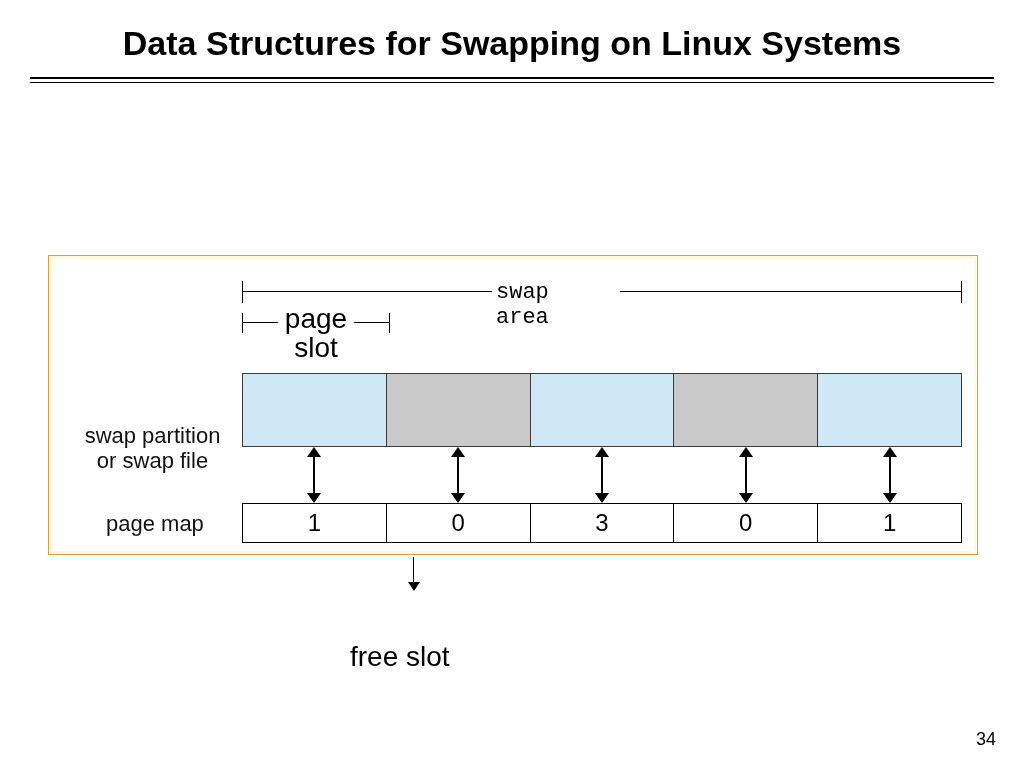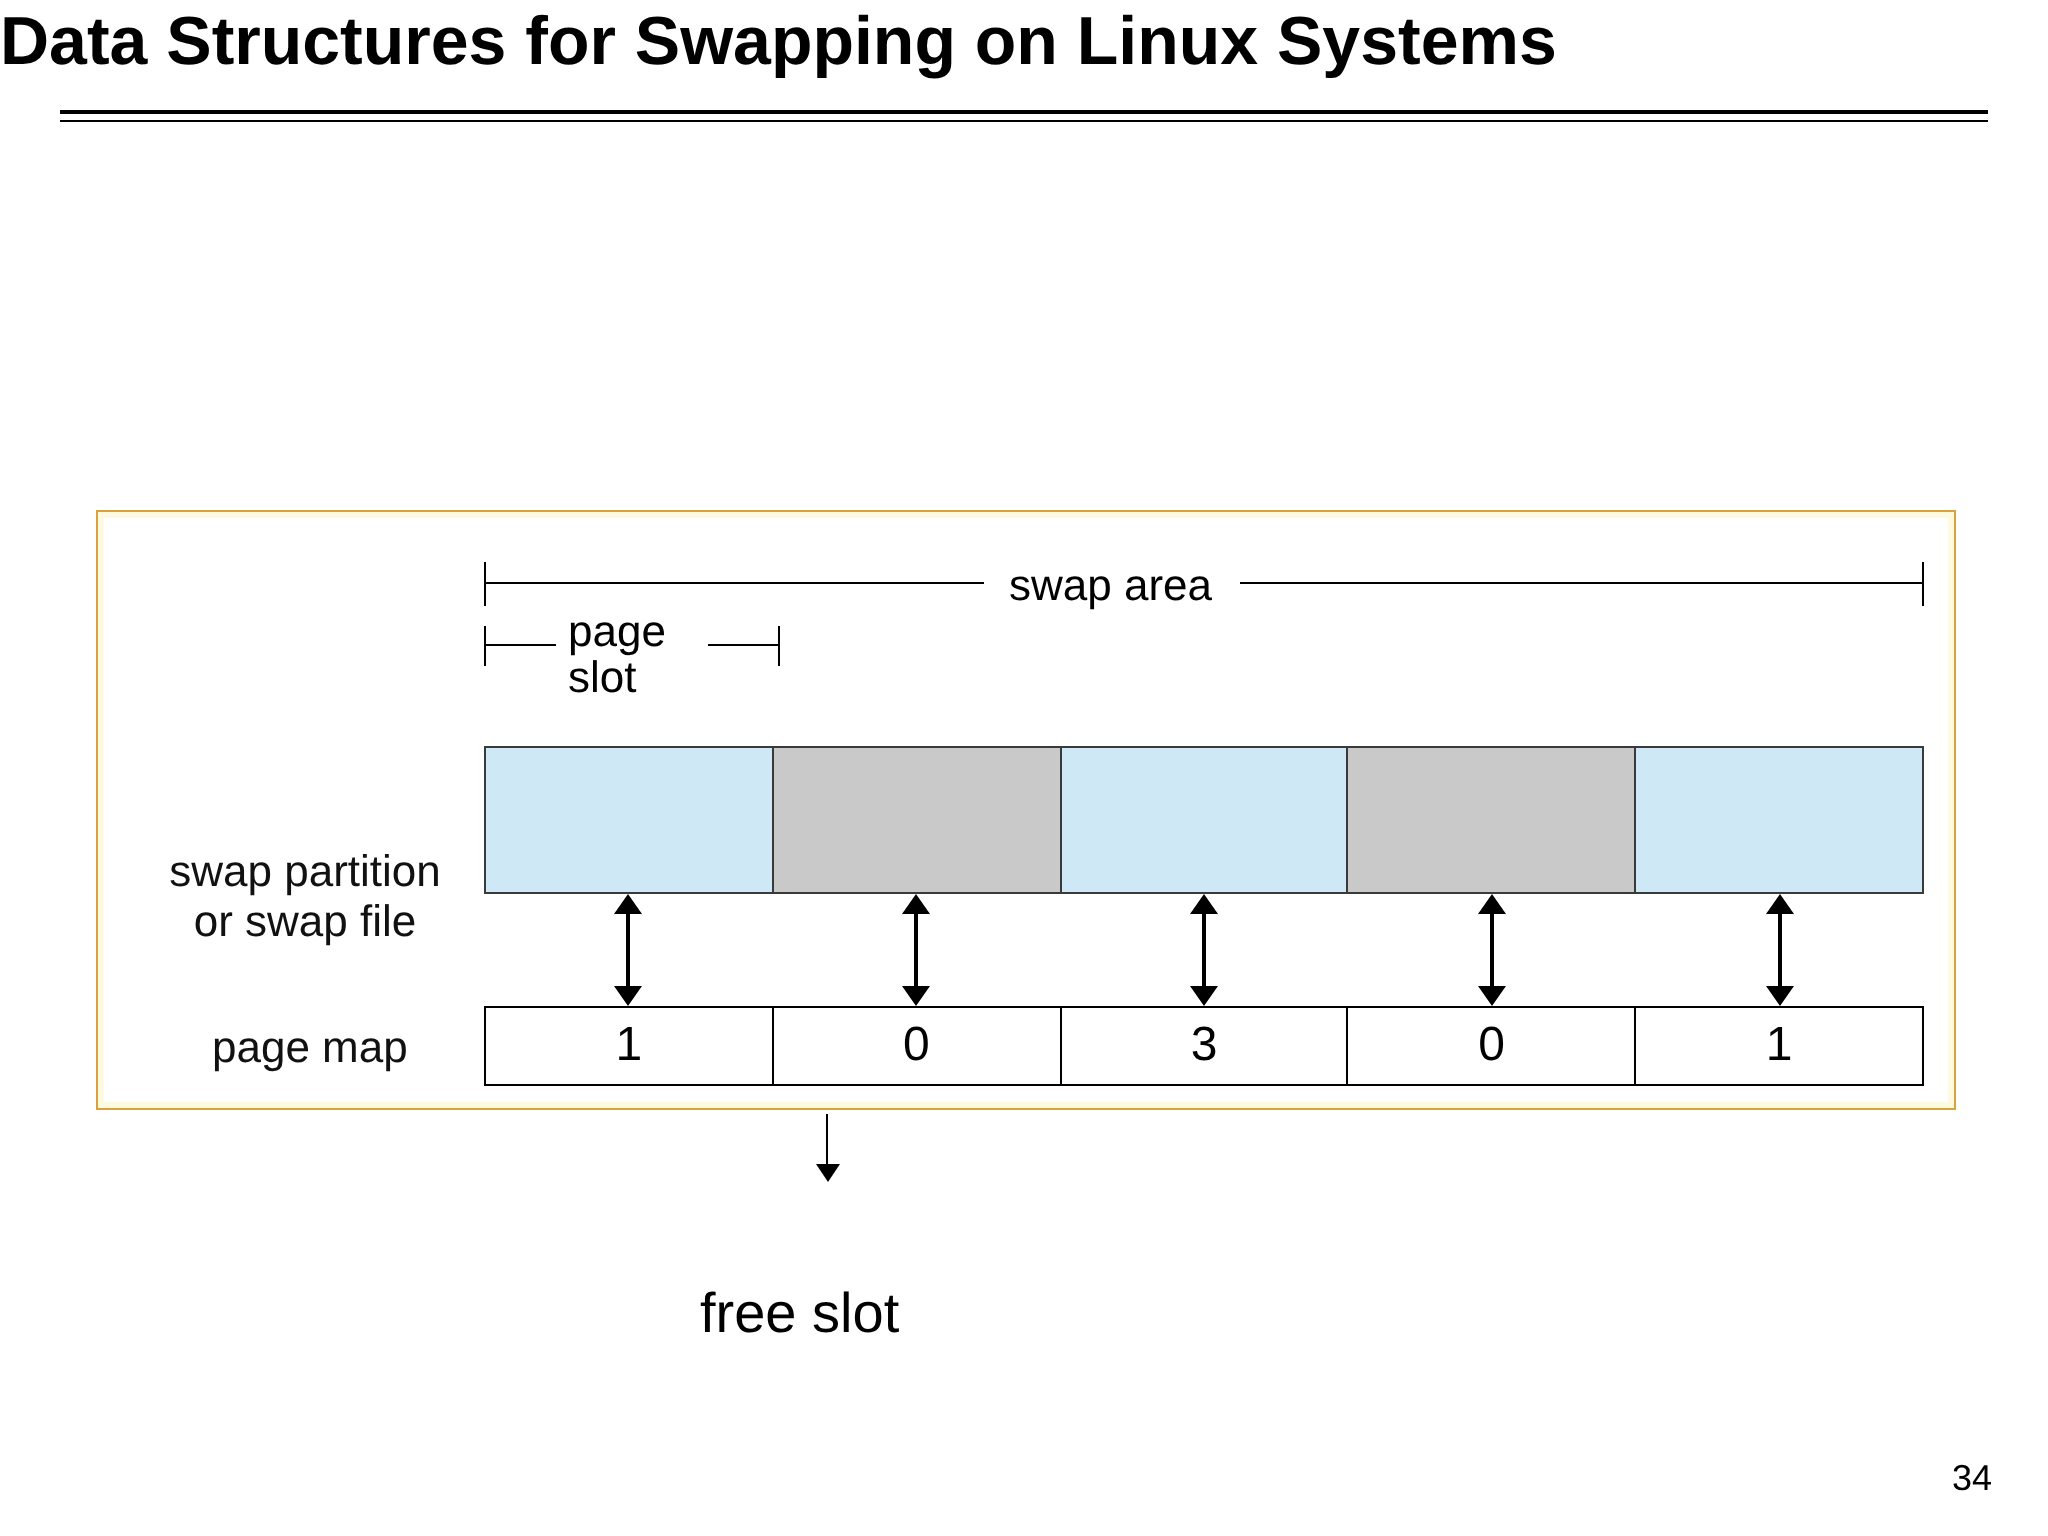--- a/index.html
+++ b/index.html
@@ -10,22 +10,24 @@
     background: #ffffff;
     font-family: Arial, Helvetica, sans-serif;
     color: #000;
   }
   .slide {
     position: relative;
     width: 1024px;
     height: 768px;
   }
   .title {
+    text-align: center;
     font-weight: bold;
     font-size: 34px;
+    padding-top: 22px;
     line-height: 1.25;
   }
   .double-rule {
     margin: 12px 30px 0 30px;
     border-top: 2px solid #000;
     height: 2px;
   }
   .double-rule::after{
     content:"";
     display:block;
@@ -77,34 +79,34 @@
   }
   .swap-area-line .bar-l{left:0;}
   .swap-area-line .bar-r{right:0;}
   .swap-area-line .hline-l,
   .swap-area-line .hline-r{
     position:absolute; top:10px; height:1px; background:#000;
   }
   .swap-area-line .hline-l{left:0; width:250px;}
   .swap-area-line .hline-r{right:0; width:342px;}
   .swap-area-text{
-    position:absolute; top:-1px; left:254px; width:110px; text-align:right; font-size:22px;
+    position:absolute; top:-1px; left:254px; width:110px; text-align:left; font-size:22px;font-family:Liberation Mono, monospace;
   }
 
   
   .page-slot-line{
     position:absolute; top:54px; left:190px; width:148px; height:22px;
   }
   .page-slot-line .tick{position:absolute; top:0; width:1px; height:20px; background:#000;}
   .page-slot-line .tick.l{left:0;}
   .page-slot-line .tick.r{right:0;}
   .page-slot-line .seg{position:absolute; top:9px; height:1px; background:#000;}
   .page-slot-line .seg.l{left:0; width:36px;}
   .page-slot-line .seg.r{right:0; width:36px;}
-  .page-slot-text{position:absolute; top:45px; left:232px; width:64px; font-size:22px; line-height:1.05;}
+  .page-slot-text{position:absolute; top:45px; left:232px; width:64px; text-align:center; font-size:28px; line-height:1.05;}
 
   
   .slots {
     position: absolute;
     top: 114px;
     left: 190px;
     right: 12px;
     height: 74px;
     display: flex;
   }

